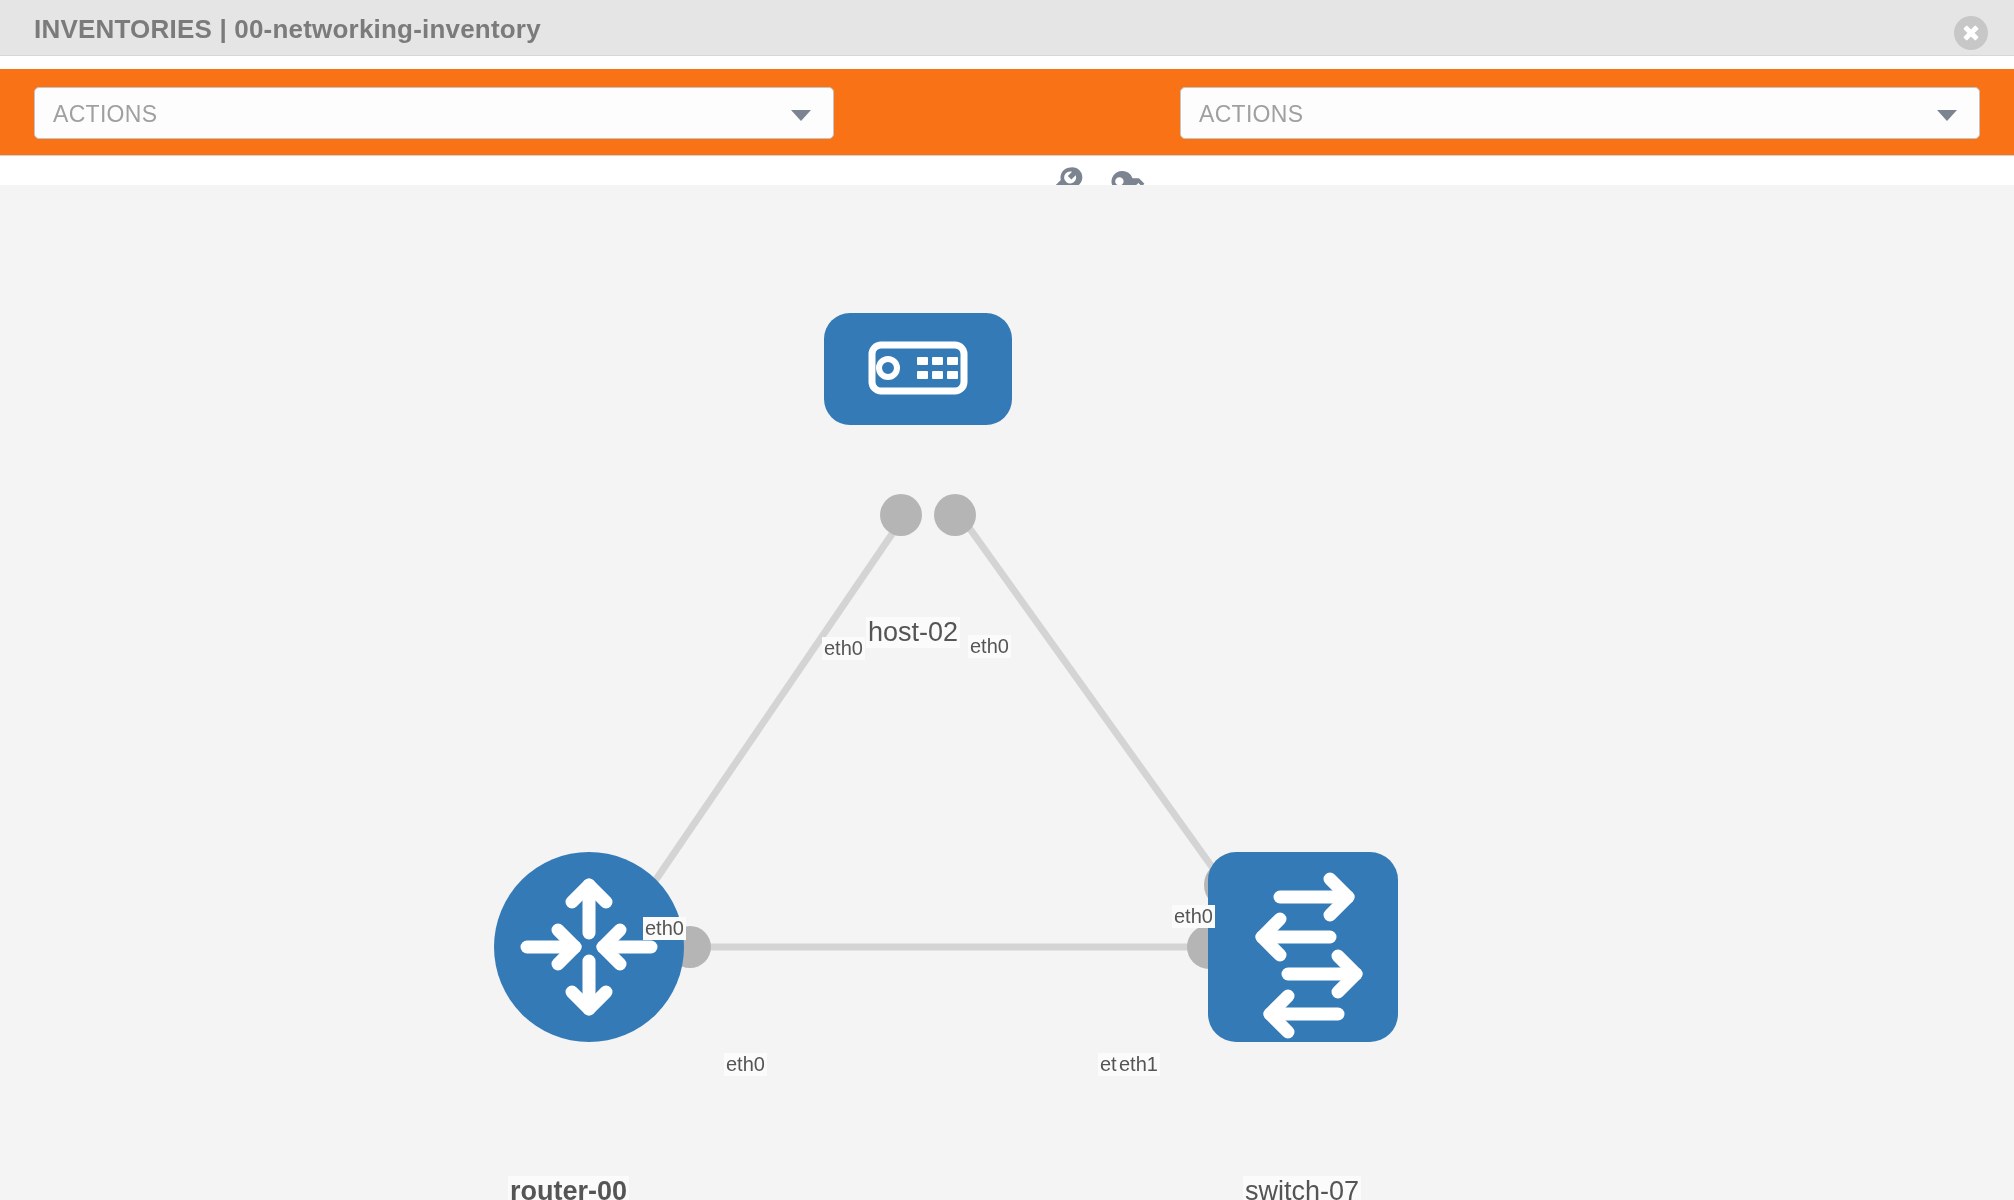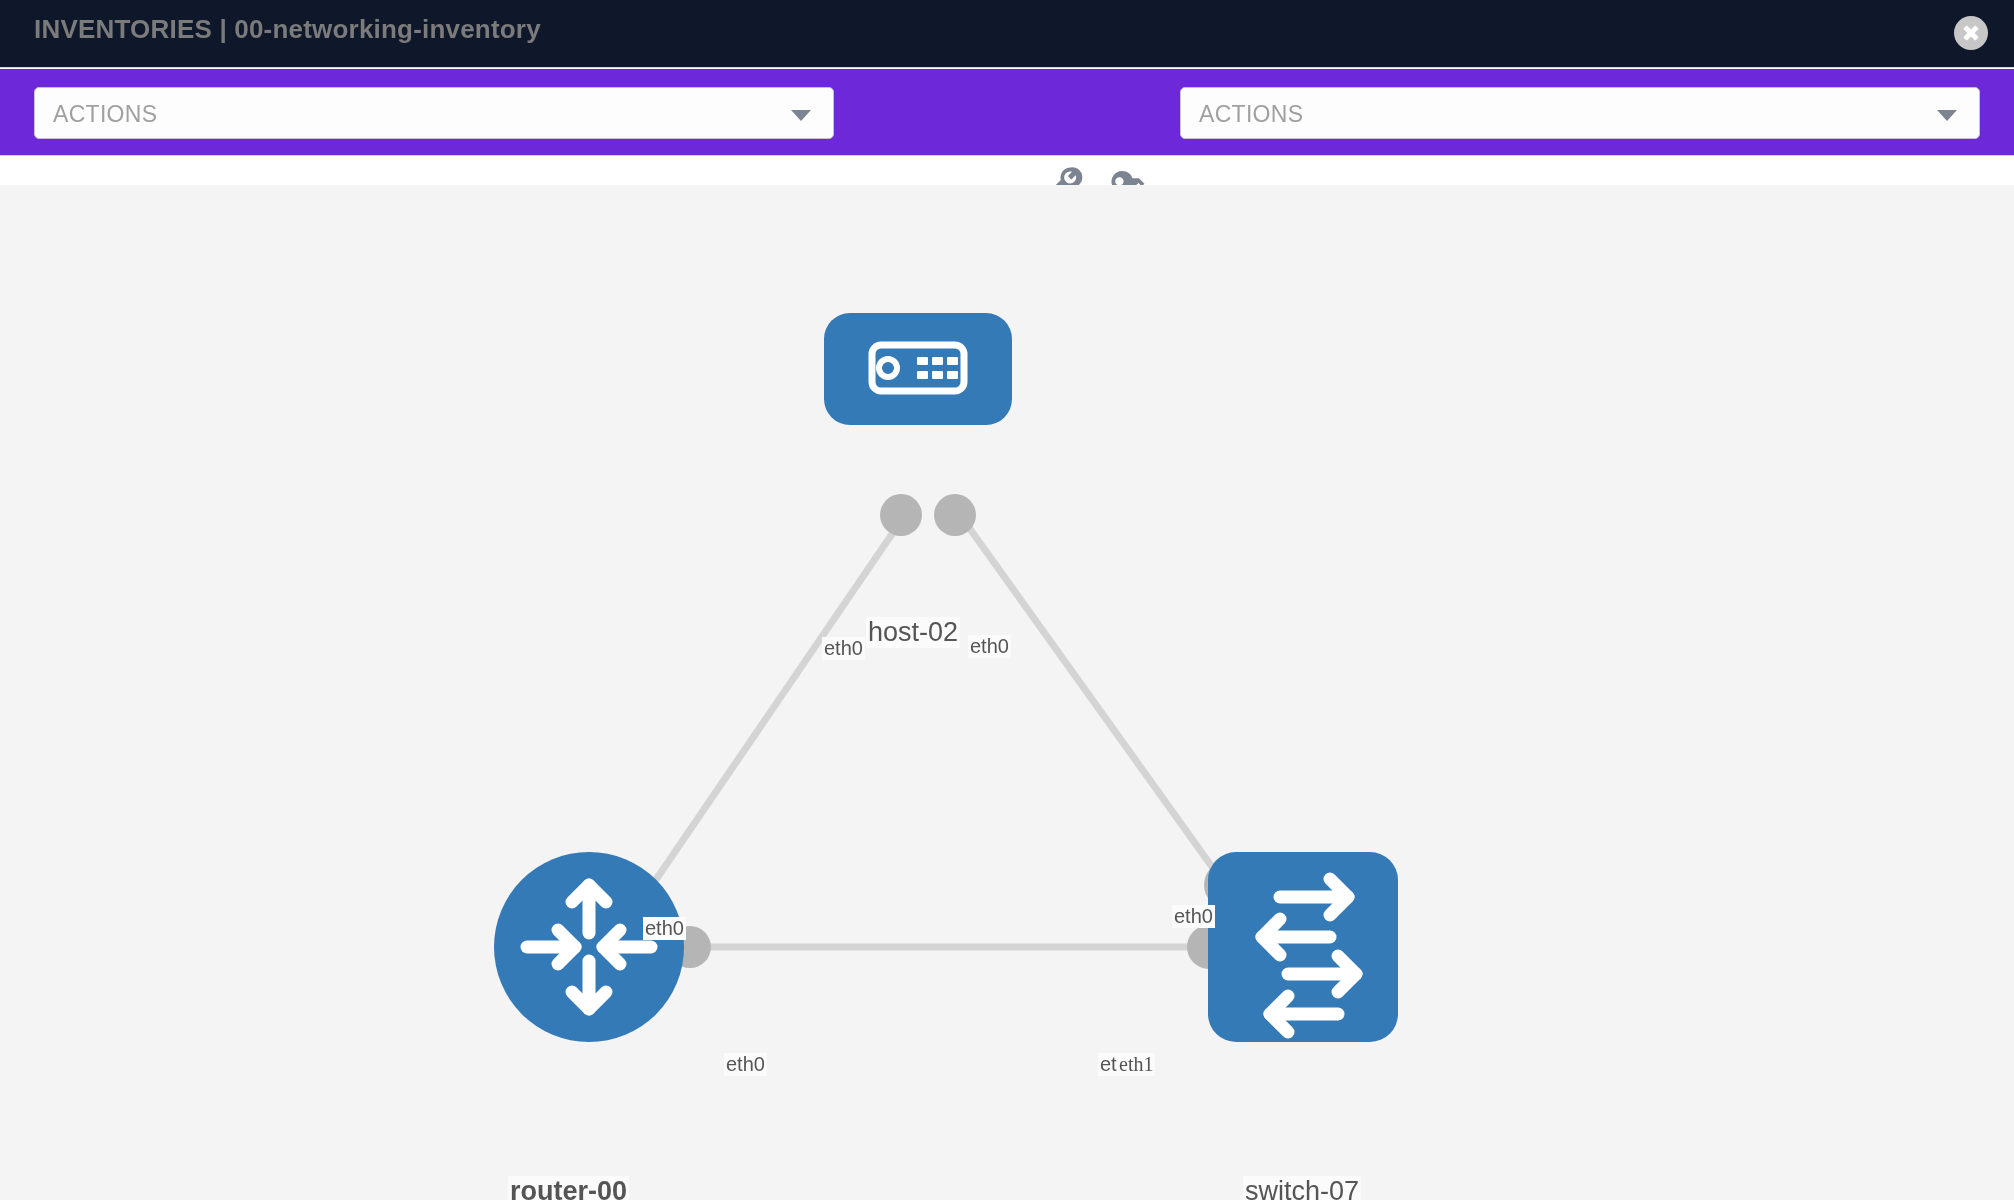--- a/index.html
+++ b/index.html
@@ -6,22 +6,22 @@
   html, body {
     width: 2014px; height: 1200px;
     background: #ffffff;
     font-family: "Liberation Sans", sans-serif;
     overflow: hidden;
   }
 
   
   .header {
     position: absolute; left: 0; top: 0;
-    width: 2014px; height: 68px;
-    background: #0f172a;
+    width: 2014px; height: 56px;
+    background: #e5e5e5;
     border-bottom: 1px solid #d7d7d7;
   }
   .page-title {
     position: absolute; left: 34px; top: 14px;
     font-size: 26px; font-weight: bold;
     color: #7b7b7b;
     letter-spacing: .2px;
     white-space: nowrap;
   }
   .close-btn {
@@ -37,21 +37,21 @@
     background: #fff;
     transform-origin: center;
   }
   .close-btn::before { transform: translate(-50%,-50%) rotate(45deg); }
   .close-btn::after  { transform: translate(-50%,-50%) rotate(-45deg); }
 
   
   .toolbar {
     position: absolute; left: 0; top: 69px;
     width: 2014px; height: 87px;
-    background: #6d28d9;
+    background: #f97316;
     border-bottom: 1px solid #d0d0d0;
   }
   .actions-select {
     position: absolute; left: 34px; top: 18px;
     width: 800px; height: 52px;
     background: #fdfdfd;
     border: 1px solid #c4c4c4;
     border-radius: 5px;
     cursor: pointer;
   }
@@ -224,18 +224,18 @@
 
   <div class="port-label" style="left:822px;  top:452px;">eth0</div>
   <div class="node-label" style="left:866px;  top:432px;">host-02</div>
   <div class="port-label" style="left:968px;  top:450px;">eth0</div>
 
   <div class="port-label" style="left:643px;  top:732px;">eth0</div>
   <div class="port-label" style="left:1172px; top:720px;">eth0</div>
 
   <div class="port-label" style="left:724px;  top:868px;">eth0</div>
   <div class="port-label" style="left:1098px; top:868px;">eth0</div>
-  <div class="port-label" style="left:1117px; top:868px;font-family:Liberation Serif, serif;">eth1</div>
+  <div class="port-label" style="left:1117px; top:868px;">eth1</div>
 
   <div class="node-label" style="left:508px;  top:991px;font-weight:bold;">router-00</div>
   <div class="node-label" style="left:1243px; top:991px;">switch-07</div>
 
 </div>
 
 </body></html>

